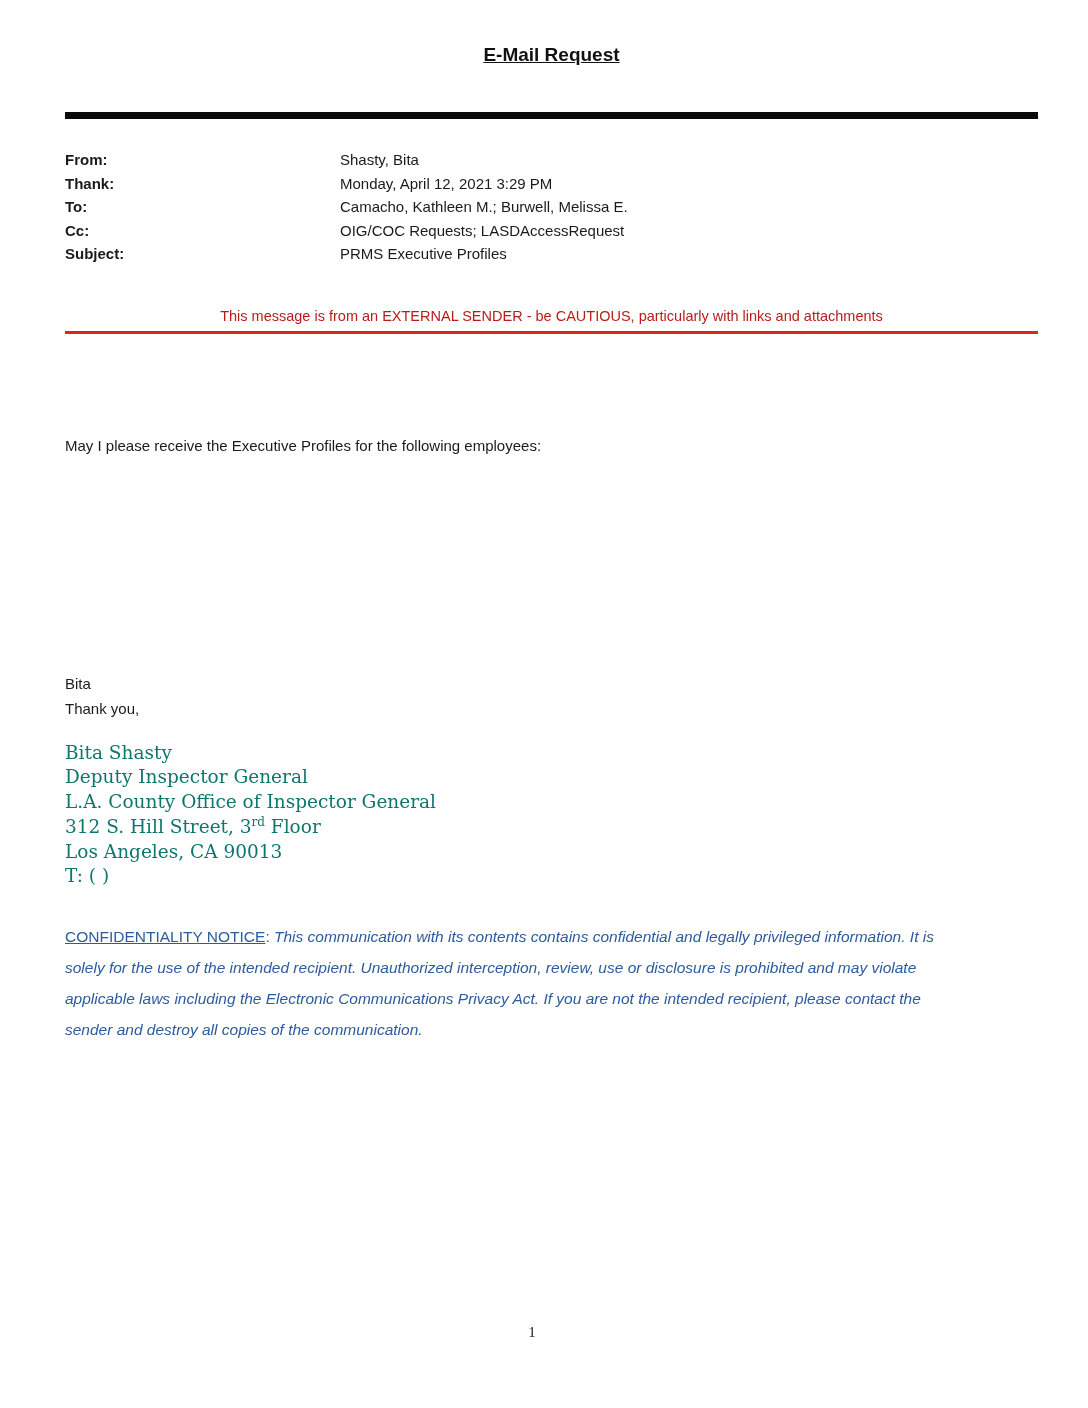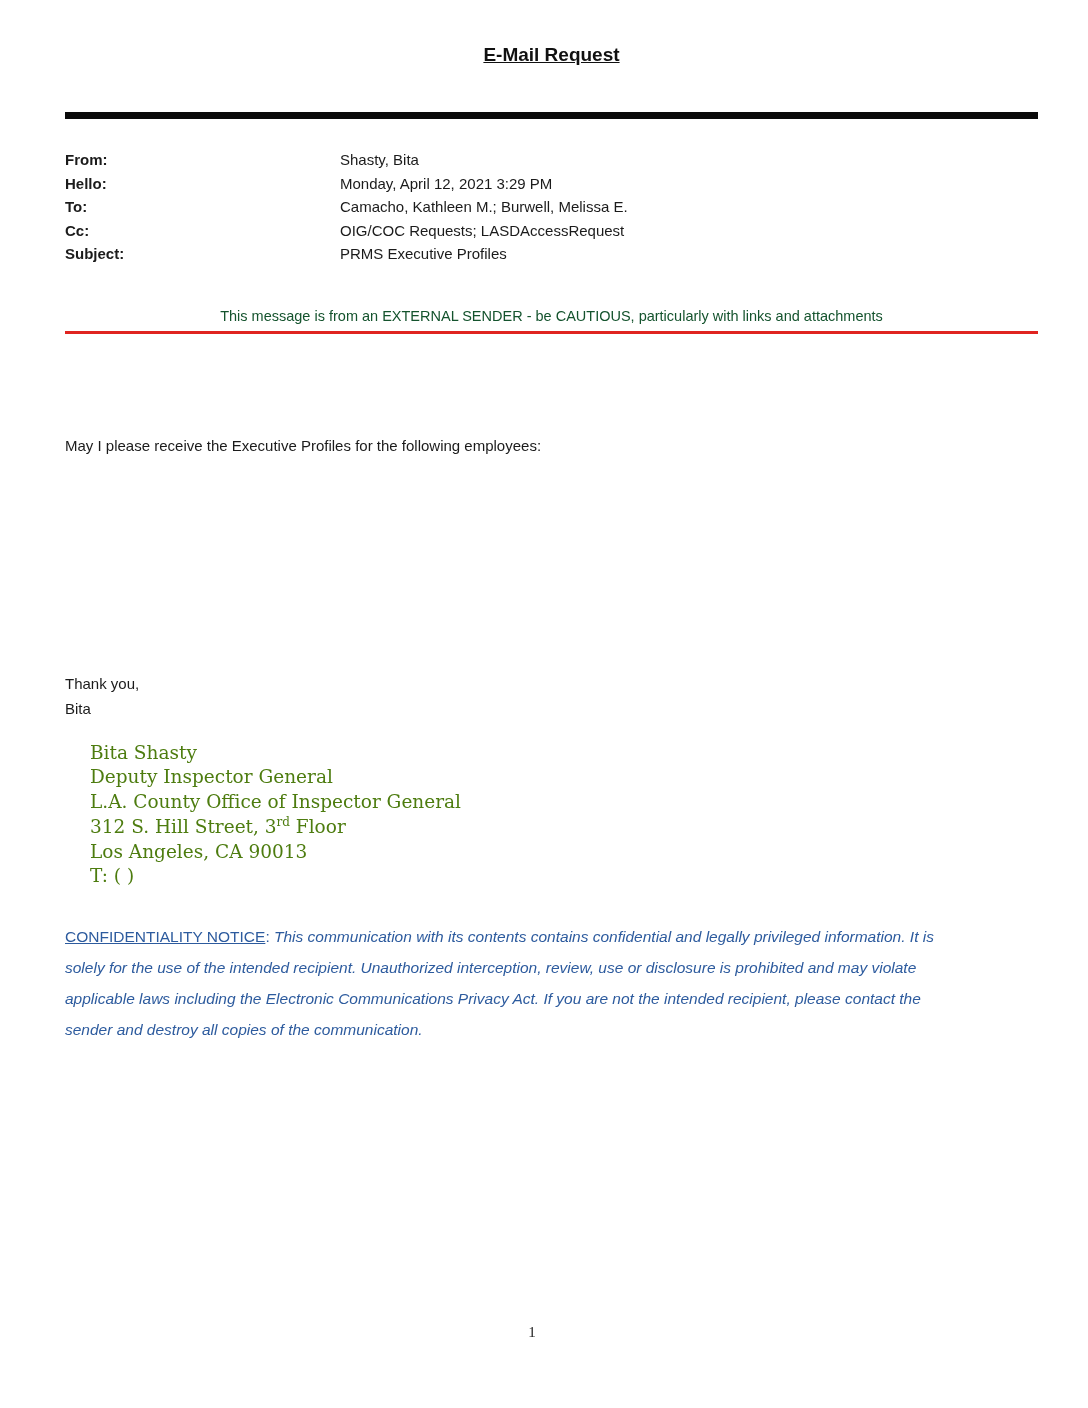--- a/index.html
+++ b/index.html
@@ -46,21 +46,21 @@
     flex: 0 0 275px;
   }
   .mail-header-value {
     flex: 1;
   }
   .external-warning {
     margin-top: 42px;
     text-align: center;
     font-size: 14.5px;
     line-height: 17px;
-    color: #14532d;
+    color: #b91c1c;
   }
   .red-rule {
     margin-top: 6px;
     height: 3px;
     background: #e02420;
   }
   .body-block {
     margin-top: 99px;
     font-size: 15px;
     line-height: 25px;
@@ -68,22 +68,21 @@
   .closing-block {
     margin-top: 213px;
     font-size: 15px;
     line-height: 25px;
   }
   .signature-block {
     margin-top: 20px;
     font-family: "DejaVu Serif", serif;
     font-size: 18.5px;
     line-height: 24.8px;
-    color: #4d7c0f;
-    margin-left: 25px;
+    color: #0f766e;
   }
   .signature-block sup {
     font-size: 12px;
     line-height: 0;
   }
   .confidentiality {
     margin-top: 32px;
     width: 905px;
     font-size: 15.5px;
     line-height: 31px;
@@ -115,21 +114,21 @@
   <div class="doc-title">E-Mail Request</div>
 
   <div class="black-rule"></div>
 
   <div class="mail-headers">
     <div class="mail-header-row">
       <span class="mail-header-label">From:</span>
       <span class="mail-header-value">Shasty, Bita</span>
     </div>
     <div class="mail-header-row">
-      <span class="mail-header-label">Hello:</span>
+      <span class="mail-header-label">Thank:</span>
       <span class="mail-header-value">Monday, April 12, 2021 3:29 PM</span>
     </div>
     <div class="mail-header-row">
       <span class="mail-header-label">To:</span>
       <span class="mail-header-value">Camacho, Kathleen M.; Burwell, Melissa E.</span>
     </div>
     <div class="mail-header-row">
       <span class="mail-header-label">Cc:</span>
       <span class="mail-header-value">OIG/COC Requests; LASDAccessRequest</span>
     </div>
@@ -140,22 +139,22 @@
   </div>
 
   <div class="external-warning">This message is from an EXTERNAL SENDER - be CAUTIOUS, particularly with links and attachments</div>
   <div class="red-rule"></div>
 
   <div class="body-block">
     <div>May I please receive the Executive Profiles for the following employees:</div>
   </div>
 
   <div class="closing-block">
+    <div>Bita</div>
     <div>Thank you,</div>
-    <div>Bita</div>
   </div>
 
   <div class="signature-block">
     <div>Bita Shasty</div>
     <div>Deputy Inspector General</div>
     <div>L.A. County Office of Inspector General</div>
     <div><span>312 S. Hill Street, 3</span><sup>rd</sup><span> Floor</span></div>
     <div>Los Angeles, CA 90013</div>
     <div>T: (      )</div>
   </div>

